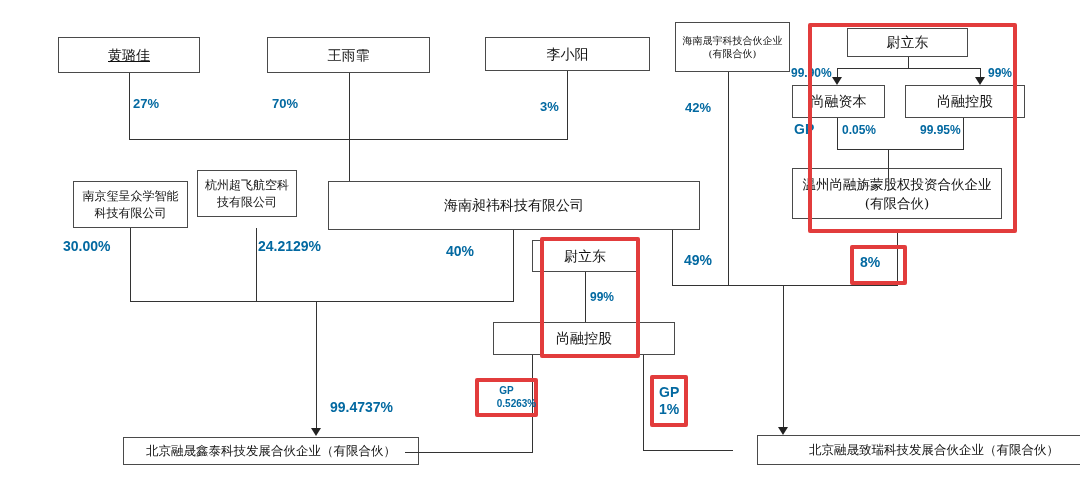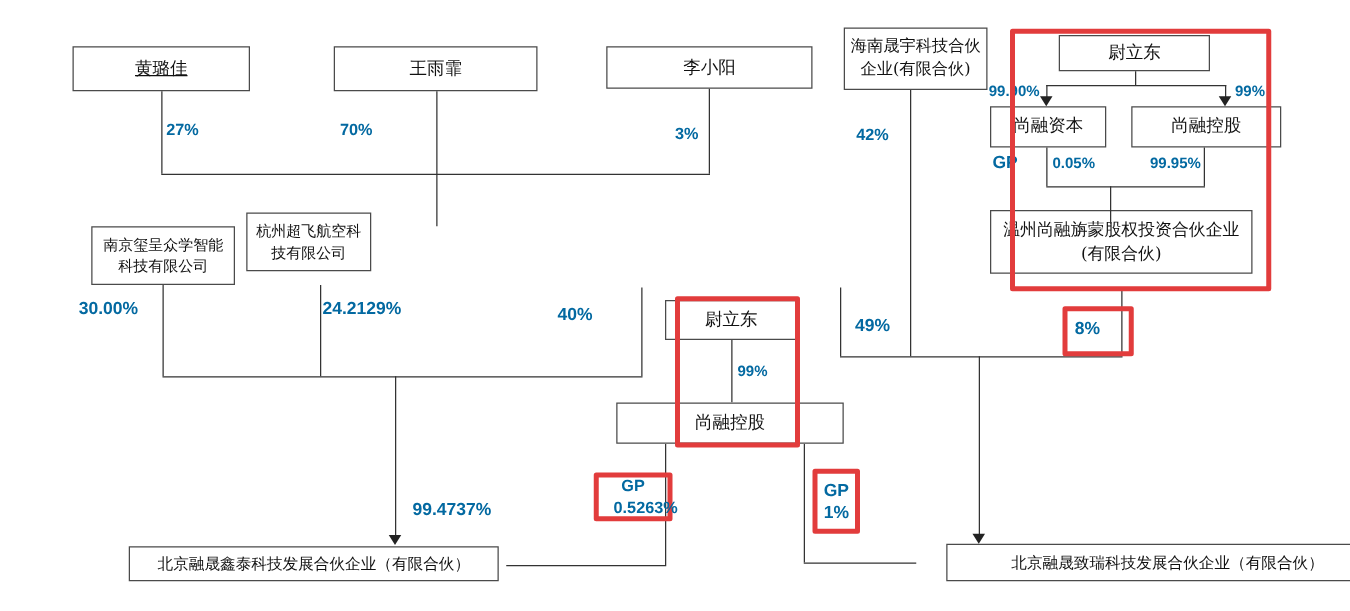--- a/index.html
+++ b/index.html
@@ -21,21 +21,21 @@
     position:absolute;font-weight:bold;font-size:13px;color:#0369a1;white-space:nowrap;
     font-family:"Liberation Sans","DejaVu Sans",sans-serif;z-index:4;
   }
   .ln{position:absolute;background:#333333;z-index:1;}
   .arr{
     position:absolute;width:0;height:0;z-index:2;
     border-left:5px solid transparent;border-right:5px solid transparent;
     border-top:8px solid #222222;
   }
   .sm{font-size:12px;}
-  .xs{font-size:13px;justify-content:center;}
+  .xs{font-size:10px;justify-content:center;}
   .stack{display:flex;flex-direction:column;align-items:center;justify-content:center;line-height:1.25;}
 </style>
 </head>
 <body>
 
 <div id="canvas">
 
   <div class="ln" style="left:129px;top:73px;width:1px;height:66px;"></div>
   <div class="ln" style="left:567px;top:71px;width:1px;height:68px;"></div>
   <div class="ln" style="left:129px;top:139px;width:439px;height:1px;"></div>
@@ -100,27 +100,30 @@
     </div>
   <div class="box" style="left:792px;top:168px;width:210px;height:51px;font-size:13.5px;">
       <span>温州尚融旃蒙股权投资合伙企业(有限合伙)</span>
     </div>
   <div class="box sm" style="left:73px;top:181px;width:115px;height:47px;">
       <span>南京玺呈众学智能科技有限公司</span>
     </div>
   <div class="box sm" style="left:197px;top:170px;width:100px;height:47px;">
       <span>杭州超飞航空科技有限公司</span>
     </div>
+  <div class="box" style="left:328px;top:181px;width:372px;height:49px;">
+      <span>海南昶祎科技有限公司</span>
+    </div>
   <div class="box" style="left:532px;top:240px;width:106px;height:32px;z-index:3;">
       <span>尉立东</span>
     </div>
   <div class="box" style="left:493px;top:322px;width:182px;height:33px;z-index:3;">
       <span>尚融控股</span>
     </div>
-  <div class="box" style="left:103px;top:437px;width:296px;height:28px;font-size:12.5px;">
+  <div class="box" style="left:123px;top:437px;width:296px;height:28px;font-size:12.5px;">
       <span>北京融晟鑫泰科技发展合伙企业（有限合伙）</span>
     </div>
   <div class="box" style="left:757px;top:435px;width:354px;height:30px;font-size:12.5px;">
       <span>北京融晟致瑞科技发展合伙企业（有限合伙）</span>
     </div>
 
   <div class="red" style="left:808px;top:23px;width:209px;height:210px;"></div>
   <div class="red" style="left:540px;top:237px;width:100px;height:121px;"></div>
   <div class="red" style="left:850px;top:245px;width:57px;height:40px;"></div>
   <div class="red stack" style="left:475px;top:378px;width:63px;height:39px;">

